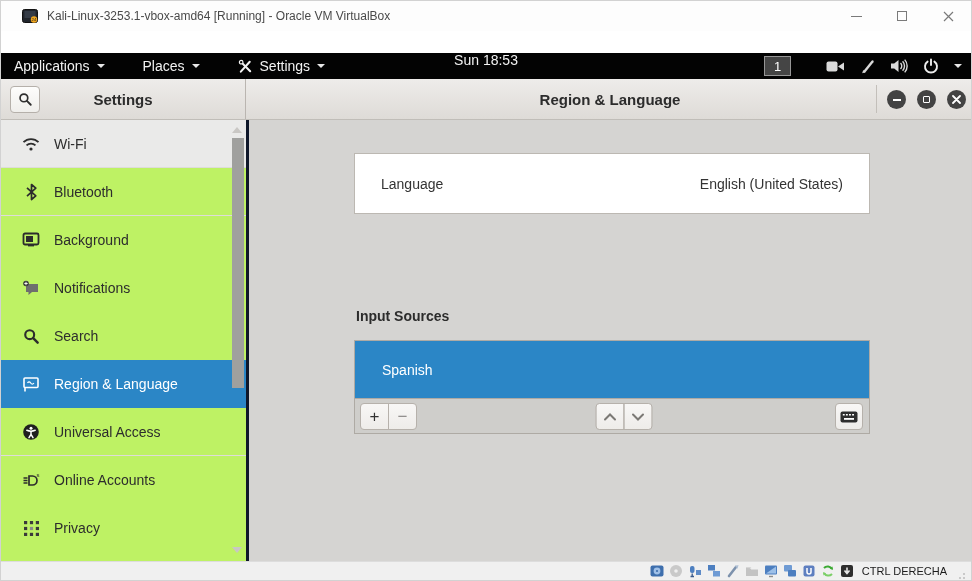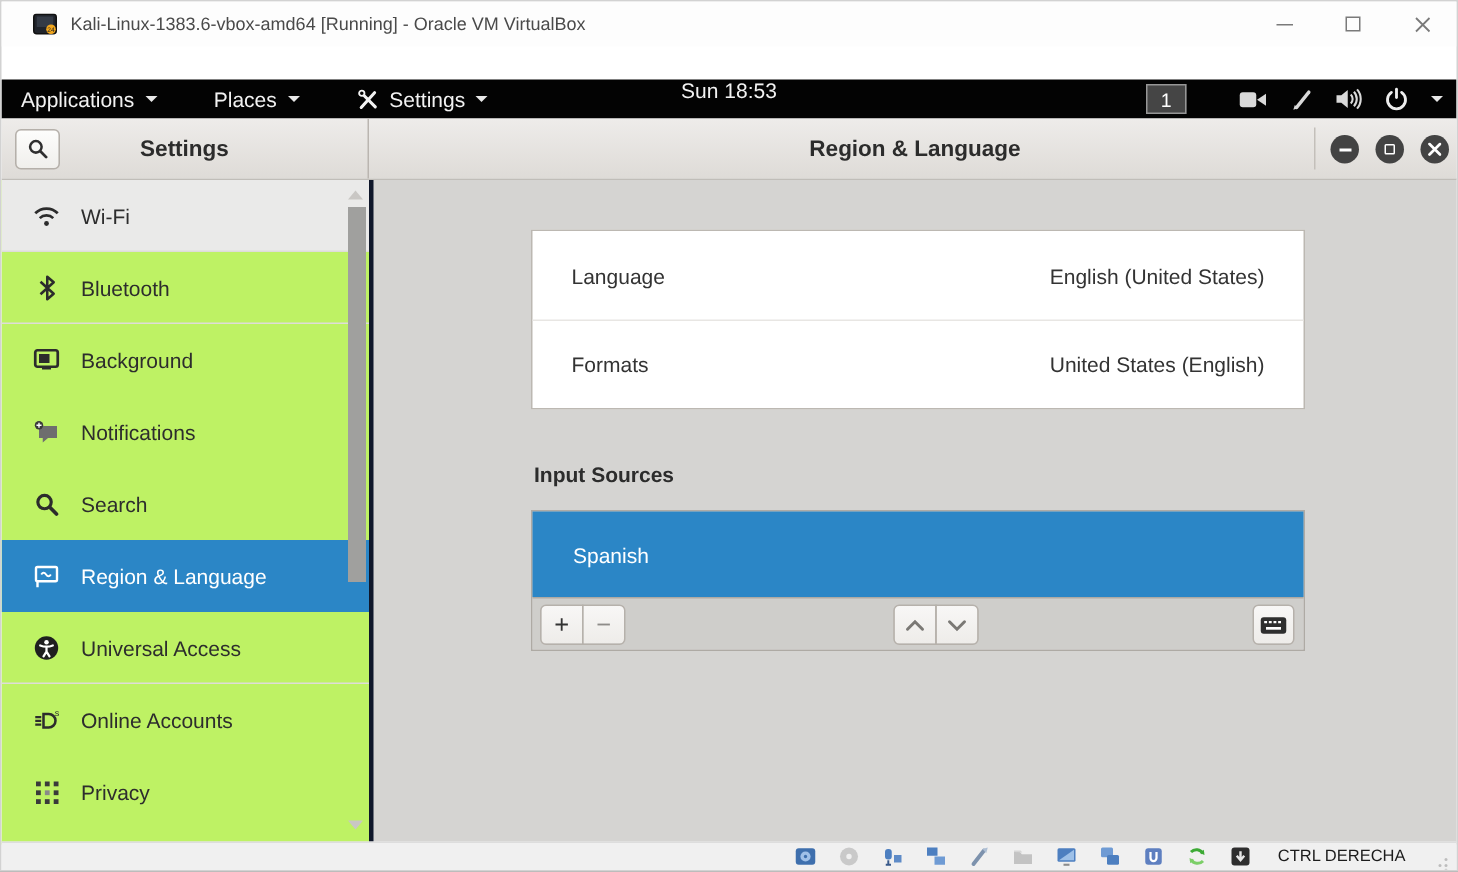--- a/index.html
+++ b/index.html
@@ -85,40 +85,40 @@
     display:flex; align-items:center; justify-content:center; font-size:17px; color:#333; }
   .tbtn:first-child{ border-radius:4px 0 0 4px; }
   .tbtn:last-child{ border-radius:0 4px 4px 0; margin-left:-1px; }
   .tbtn.dim{ color:#8e8c89; }
   .kb-btn{ position:absolute; right:6px; top:4px; width:28px; height:27px; border:1px solid #b6b1ab;
     border-radius:4px; background:linear-gradient(#f8f7f6,#eeece9);
     display:flex; align-items:center; justify-content:center; }
   
   .statusbar{ position:absolute; left:0; bottom:0; right:0; height:19px; background:#f0f0f0;
     border-top:1px solid #dddddd; display:flex; align-items:center; justify-content:flex-end;
-    padding-right:5px; gap:13px; }
+    padding-right:5px; gap:3px; }
   .st-ico{ width:16px; height:16px; display:inline-flex; align-items:center; justify-content:center; }
   .hostkey{ font-size:11px; color:#1c1c1c; margin:0 6px 0 4px; white-space:nowrap; }
   .grip{ width:10px; height:12px; align-self:flex-end; }
 </style>
 </head>
 <body>
 
 <div class="screen">
 
   <div class="titlebar">
     <span class="vm-icon">
       <svg width="17" height="15" viewBox="0 0 17 15">
           <rect x="0.5" y="0.5" width="15" height="13" rx="2" fill="#20242b" stroke="#111"></rect>
           <rect x="2.5" y="2" width="11" height="7" fill="#343b46"></rect>
           <circle cx="12" cy="10.5" r="3.2" fill="#f2a71d"></circle>
           <text x="12" y="12.3" font-size="4.4" fill="#222" text-anchor="middle" font-family="Liberation Sans, sans-serif">24</text>
         </svg>
     </span>
-    <span class="vb-title">Kali-Linux-1383.6-vbox-amd64 [Running] - Oracle VM VirtualBox</span>
+    <span class="vb-title">Kali-Linux-3253.1-vbox-amd64 [Running] - Oracle VM VirtualBox</span>
     <div class="win-controls">
       <span class="wc">
           <span class="wc-min-bar"></span>
         </span>
       <span class="wc">
           <span class="wc-max-box"></span>
         </span>
       <span class="wc">
         <svg width="11" height="11" viewBox="0 0 11 11">
             <path d="M1 1 L10 10 M10 1 L1 10" stroke="#7a7a7a" stroke-width="1.2"></path>
@@ -315,24 +315,20 @@
         <span class="sb-thumb"></span>
         <span class="sb-arrow-down"></span>
       </div>
     </div>
 
     <div class="content">
       <div class="card">
         <div class="card-row">
           <span>Language</span>
           <span>English (United States)</span>
-        </div>
-        <div class="card-row">
-          <span>Formats</span>
-          <span>United States (English)</span>
         </div>
       </div>
 
       <div class="is-heading">Input Sources</div>
 
       <div class="is-list">
         <div class="is-row">
           <span>Spanish</span>
         </div>
         <div class="is-toolbar">

